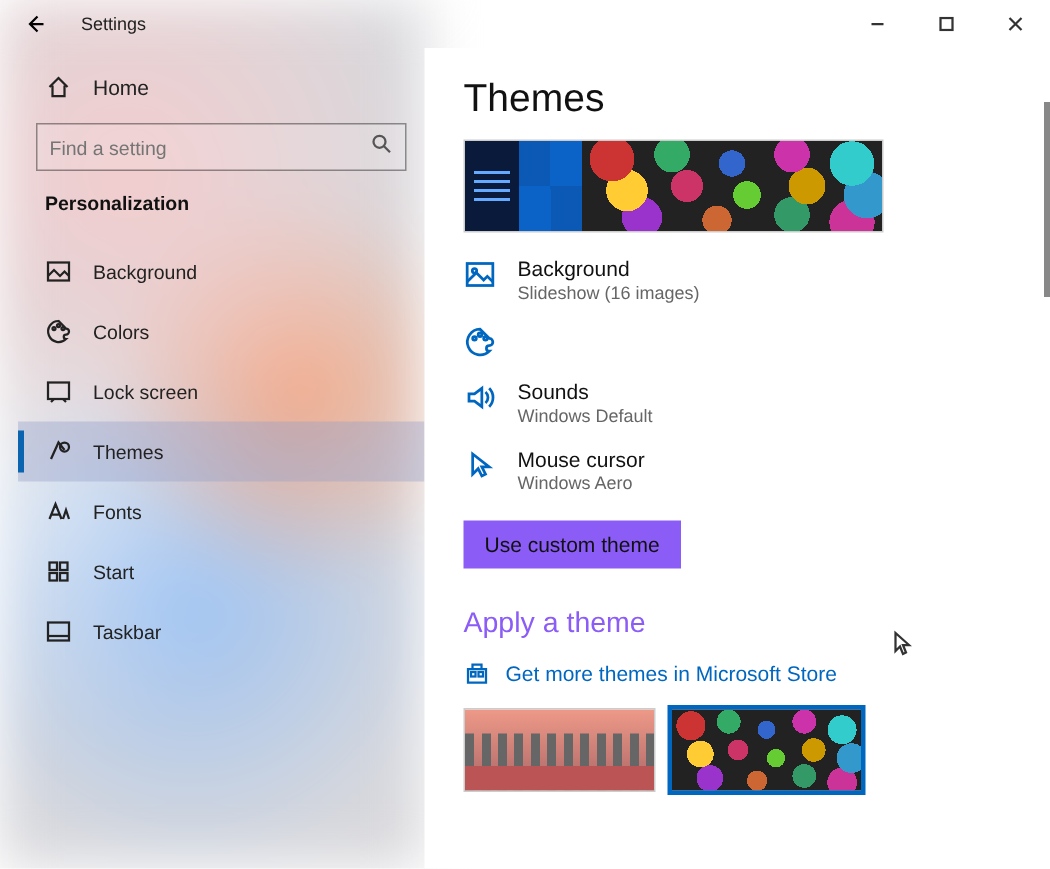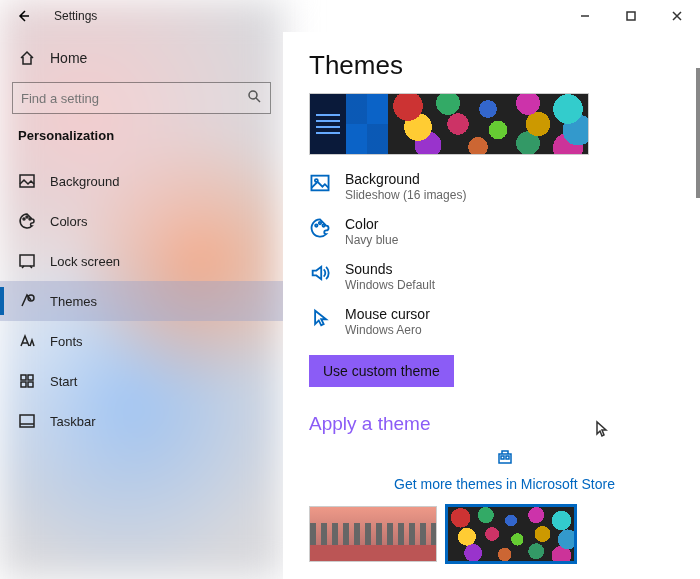--- a/index.html
+++ b/index.html
@@ -6,21 +6,21 @@
   body { width: 700px; height: 579px; overflow: hidden; background: #fff; display: flex; flex-direction: column; }
   
   .titlebar { height: 32px; display: flex; align-items: center; position: relative; background: transparent; z-index: 2; }
   .titlebar .back { width: 46px; height: 32px; display: flex; align-items: center; justify-content: center; }
   .titlebar .wtitle { font-size: 12px; margin-left: 8px; color: #222; }
   .titlebar .win-controls { position: absolute; right: 0; top: 0; display: flex; }
   .titlebar .win-btn { width: 46px; height: 32px; display: flex; align-items: center; justify-content: center; color: #333; font-size: 10px; }
   
   .main { flex: 1; display: flex; position: relative; }
   
-  .sidebar { width: 283px; height: 100%; position: relative; padding: 8px 0 0 0; }
+  .sidebar { width: 283px; height: 100%; position: relative; padding: 8px 0 0 12px; }
   .sidebar-bg { position: absolute; inset: -32px 0 0 0; z-index: -1;
     background:
       radial-gradient(circle at 30% 20%, rgba(255,200,200,0.7), transparent 40%),
       radial-gradient(circle at 70% 45%, rgba(255,150,100,0.7), transparent 35%),
       radial-gradient(circle at 45% 70%, rgba(120,180,255,0.6), transparent 40%),
       radial-gradient(circle at 15% 60%, rgba(255,255,255,0.6), transparent 35%),
       #d8d8dc;
     filter: blur(18px);
   }
   .sidebar .home { display: flex; align-items: center; height: 36px; padding-left: 18px; font-size: 14px; color: #222; gap: 14px; }
@@ -72,21 +72,21 @@
   
   .props { margin-top: 16px; display: flex; flex-direction: column; gap: 14px; }
   .prow { display: flex; gap: 14px; align-items: flex-start; }
   .prow .pico { width: 22px; height: 22px; color: #0067c0; display: flex; align-items: center; justify-content: center; margin-top: 1px; }
   .prow .ptxt .pt { font-size: 14px; color: #111; }
   .prow .ptxt .pv { font-size: 12px; color: #666; margin-top: 1px; }
   
   .use-btn { margin-top: 18px; height: 32px; padding: 0 14px; background: #8b5cf6; border: none; font-size: 14px; color: #111; display: inline-flex; align-items: center; }
   
   .apply h2 { font-size: 19px; font-weight: 400; margin: 26px 0 13px; color: #8b5cf6; }
-  .store-link { display: flex; align-items: center; gap: 10px; color: #0067c0; font-size: 14px; flex-direction: column; }
+  .store-link { display: flex; align-items: center; gap: 10px; color: #0067c0; font-size: 14px; }
   .store-link .sico { width: 18px; height: 18px; color: #0067c0; }
   
   .theme-row { display: flex; gap: 10px; margin-top: 14px; }
   .tcard { width: 128px; height: 56px; border: 1px solid #ccc; }
   .tcard.sel { outline: 3px solid #0067c0; outline-offset: -1px; }
   .city { background:
     linear-gradient(to top,#b55 0 30%,transparent 0),
     repeating-linear-gradient(90deg,#666 0 6px,transparent 6px 11px) bottom/100% 70% no-repeat,
     linear-gradient(#e98,#a66);
   }
@@ -247,24 +247,20 @@
       </div>
       <div class="prow">
         <span class="pico">
             <svg width="22" height="22" viewBox="0 0 18 18">
               <path d="M9 2 a7 7 0 1 0 5 12 c-2 0 -2-3 0-3 a2 2 0 0 0 0-4 Z"></path>
               <circle cx="6" cy="7" r="1"></circle>
               <circle cx="9" cy="5" r="1"></circle>
               <circle cx="12" cy="7" r="1"></circle>
             </svg>
           </span>
-        <div class="ptxt">
-          <div class="pt">Color</div>
-          <div class="pv">Navy blue</div>
-        </div>
       </div>
       <div class="prow">
         <span class="pico">
             <svg width="22" height="22" viewBox="0 0 18 18">
               <path d="M3 7 H6 L10 4 V14 L6 11 H3 Z"></path>
               <path d="M12 6 a4 4 0 0 1 0 6"></path>
               <path d="M14 4 a7 7 0 0 1 0 10"></path>
             </svg>
           </span>
         <div class="ptxt">

